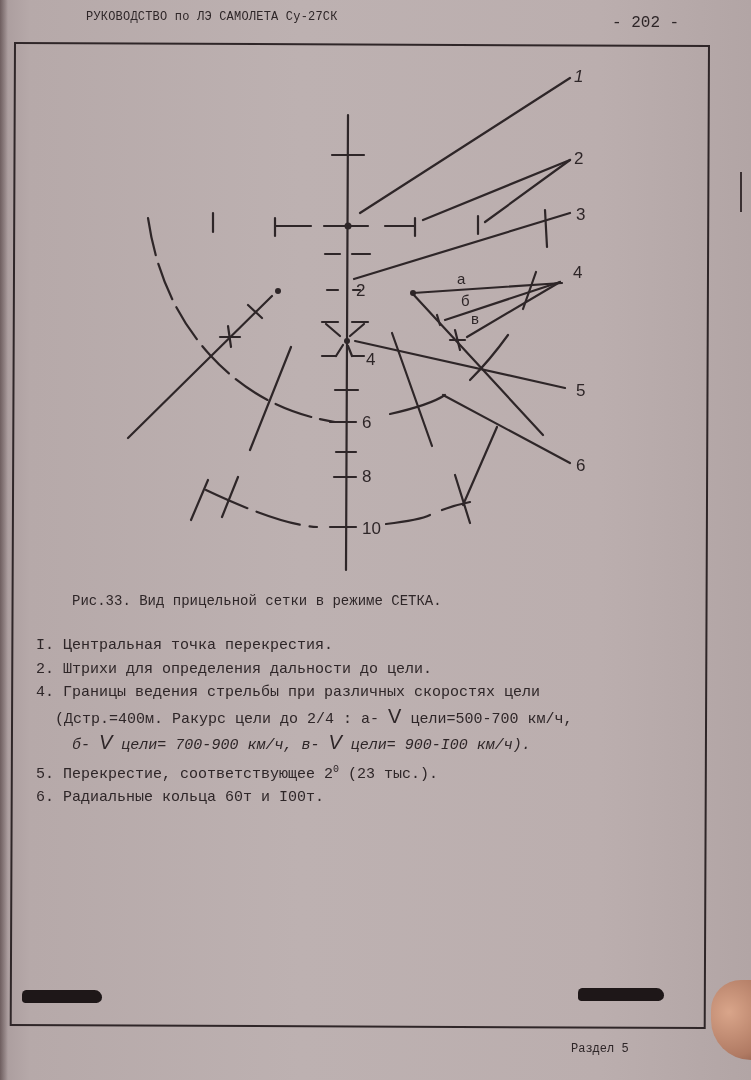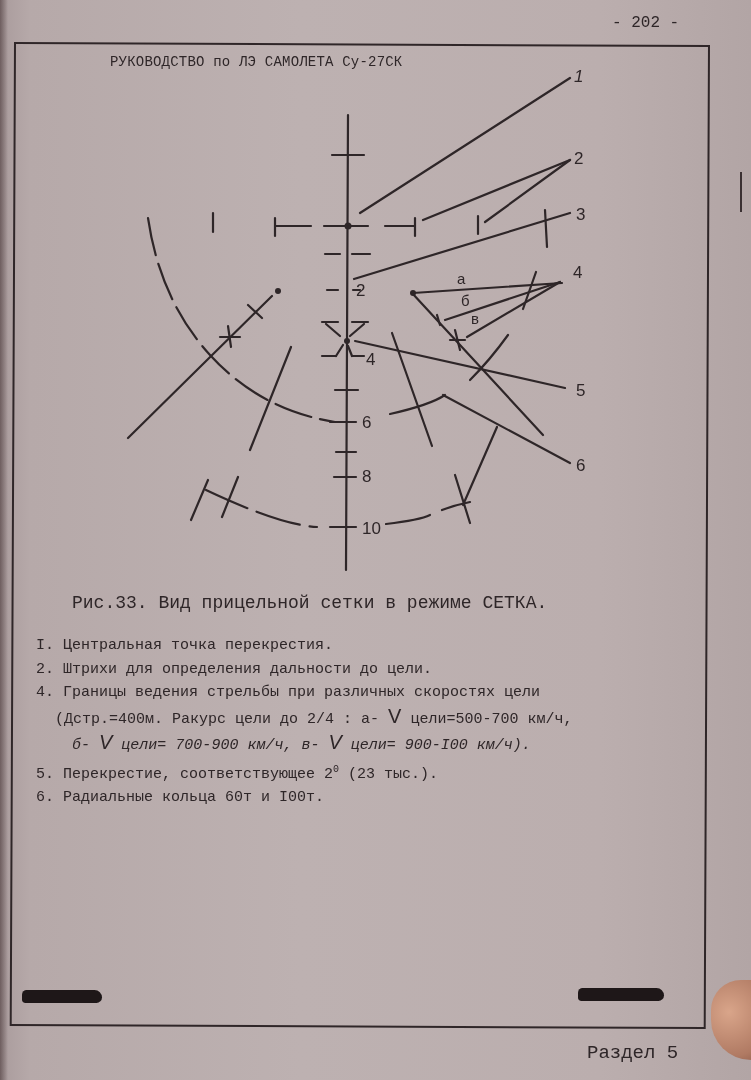--- a/index.html
+++ b/index.html
@@ -17,56 +17,56 @@
     .left-shadow {
       position: absolute; left: 0; top: 0; width: 8px; height: 1080px;
       background: linear-gradient(90deg, #6e5e5f, rgba(0,0,0,0));
     }
     .thumb {
       position: absolute; right: -20px; bottom: 20px; width: 60px; height: 80px;
       border-radius: 30px 0 0 40px;
       background: radial-gradient(circle at 30% 40%, #d9a58a, #b07a63 70%, #8a5a48);
     }
     .header-title {
-      position: absolute; left: 110px; top: 10px;
-      font-size: 14px; letter-spacing: 0.2px; white-space: nowrap; margin-top: 44px;
+      position: absolute; left: 86px; top: 10px;
+      font-size: 12px; letter-spacing: 0.2px; white-space: nowrap;
     }
     .header-page {
       position: absolute; left: 612px; top: 14px;
       font-size: 16px; white-space: nowrap; text-align: center;
     }
     .frame {
       position: absolute; left: 14px; top: 42px; width: 692px; height: 980px;
       border: 2px solid #2f2628;
       border-top-width: 2px;
       transform: rotate(0.25deg);
       transform-origin: top left;
     }
     .diagram {
       position: absolute; left: 0; top: 0; width: 751px; height: 600px;
     }
     .caption {
       position: absolute; left: 72px; top: 593px;
-      font-size: 18px; white-space: nowrap;
+      font-size: 14px; white-space: nowrap;
     }
     .legend {
       position: absolute; left: 8px; top: 634px;
       font-size: 15px; line-height: 23.5px; margin-left: 28px;
     }
     .legend-item { white-space: nowrap; }
     .legend-item .sub { display: block; padding-left: 19px; }
     .legend-item .sub2 { display: block; padding-left: 36px; font-style: italic; }
     .v-sym { font-family: "Liberation Sans", sans-serif; font-size: 20px; font-weight: normal; }
     sup { font-size: 10px; }
     .redaction {
       position: absolute; height: 13px; background: #1e1718; border-radius: 5px 8px 6px 4px;
     }
     .footer-section {
-      position: absolute; left: 587px; top: 1042px;
-      font-size: 19px; white-space: nowrap;
+      position: absolute; left: 571px; top: 1042px;
+      font-size: 12px; white-space: nowrap;
     }
     .edge-mark {
       position: absolute; left: 740px; top: 172px; width: 2px; height: 40px; background: #3a3032;
     }
   </style>
 </head>
 <body>
 
 <div class="page-bg"></div>
 <div class="left-shadow"></div>

